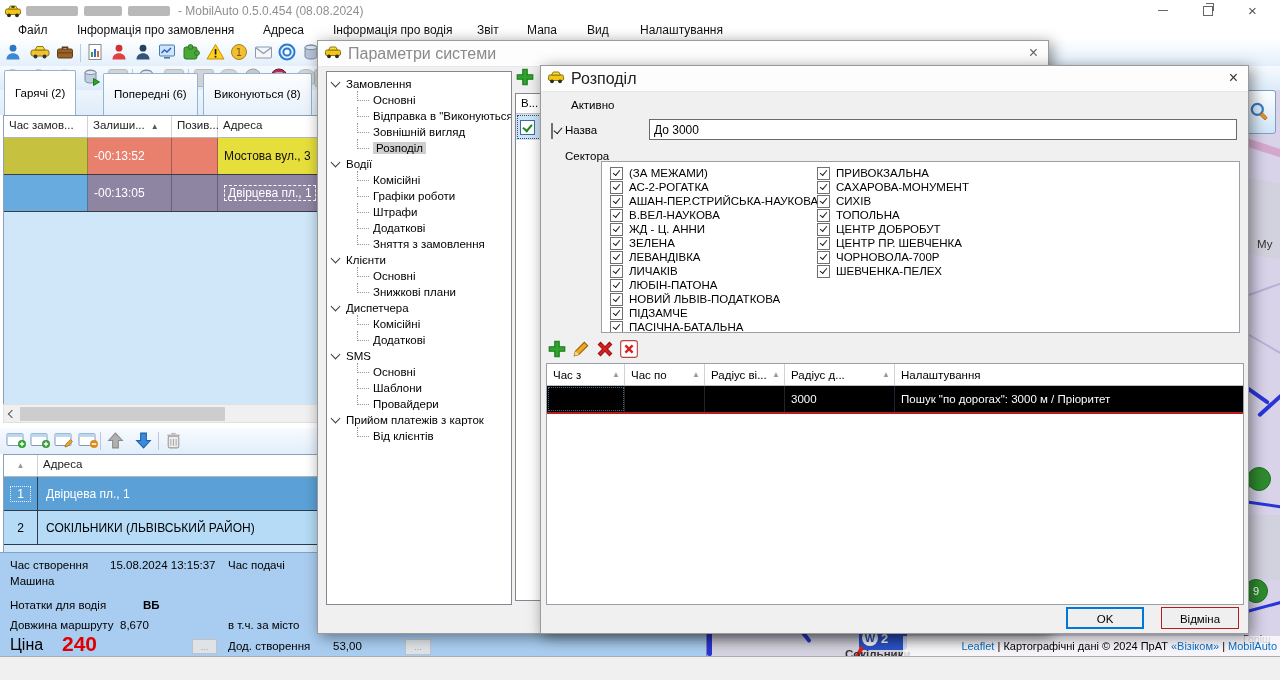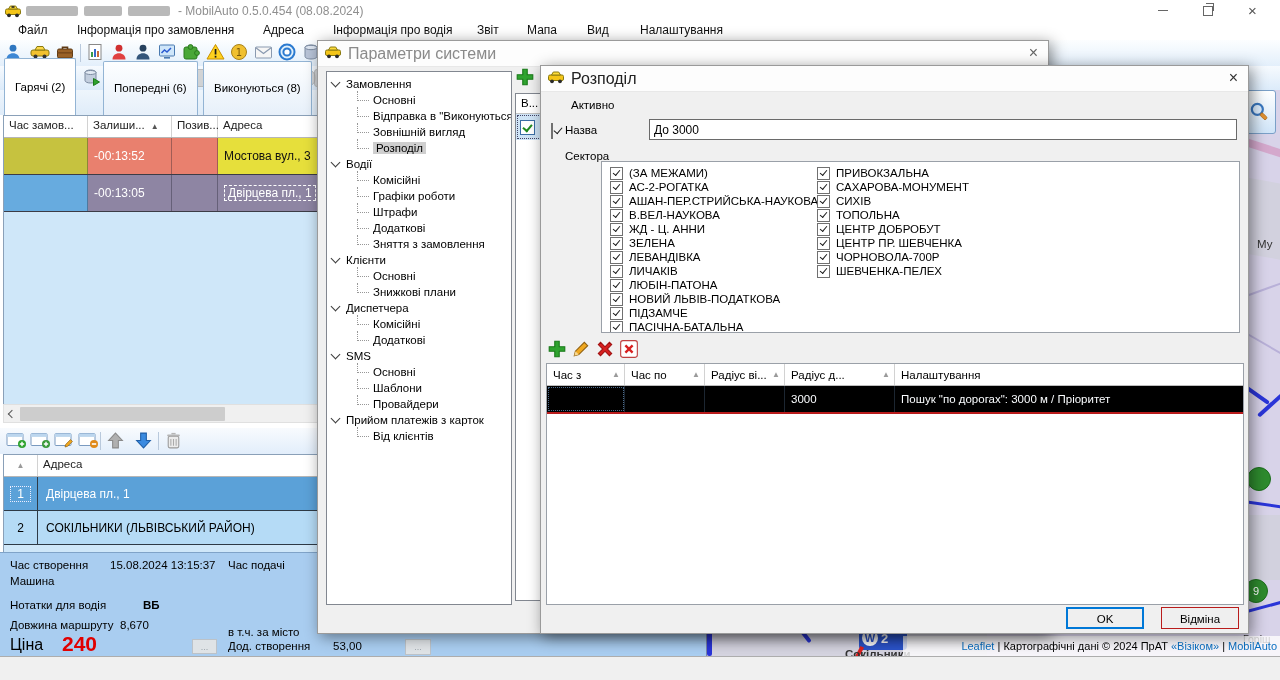--- a/index.html
+++ b/index.html
@@ -15,21 +15,21 @@
   .rest::before{content:"";position:absolute;left:2px;top:-4px;width:7px;height:7px;border:1px solid #666;border-left:none;border-bottom:none}
   .menubar{left:0;top:22px;width:1280px;height:18px;background:#fff}
   .mi{position:absolute;top:1px;font-size:12px;color:#111;white-space:nowrap}
   .toolbar1{left:0;top:40px;width:1280px;height:26px;background:linear-gradient(#fcfeff,#e3effb)}
   .toolbar2{left:0;top:66px;width:1280px;height:24px;background:linear-gradient(#f6fafe,#dcebfa);border-bottom:1px solid #cfdff0}
   .tabstrip{left:0;top:90px;width:1280px;height:25px;background:linear-gradient(#eef5fc,#dfecf9)}
   .icon{position:absolute;top:3px}
   .tsep{position:absolute;top:4px;width:1px;height:18px;background:#b9c9dc}
   .gicon{width:18px;height:16px;background:#c9c9c9;border:1px solid #a8a8a8;border-radius:3px;opacity:.75}
   .tab{position:absolute;bottom:0;border:1px solid #93b4d4;border-bottom:none;border-radius:2px 2px 0 0;
-       padding:16px 10px;font-size:11.5px;white-space:nowrap;line-height:21px;height:21px;background:linear-gradient(#fdfeff,#e7f0fa)}
+       padding:10px 10px;font-size:11.5px;white-space:nowrap;line-height:21px;height:21px;background:linear-gradient(#fdfeff,#e7f0fa)}
   .tab.active{height:24px;line-height:24px;background:#fff}
   
   .panel{border:1px solid #8aa0b8;background:#cfe7f9;overflow:hidden}
   .thead{display:flex;background:#fff;border-bottom:1px solid #b6b6b6;height:21px}
   .th{font-size:11.5px;padding:3px 0 0 5px;border-right:1px solid #d2d2d2;color:#222;white-space:nowrap;box-sizing:border-box}
   .sort{font-size:8px;color:#555;margin-left:6px}
   .sortg{font-size:8px;color:#9a9a9a}
   .orow{display:flex;height:36px;border-bottom:1px solid #3c3c46}
   .ocell{box-sizing:border-box;border-right:1px solid rgba(30,30,40,.35);font-size:12px;
          display:flex;align-items:center;padding-left:6px;white-space:nowrap}
@@ -341,21 +341,21 @@
 
   <div class="abs infopanel">
     <span class="il" style="left:10px;top:6px">Час створення</span>
     <span class="il" style="left:110px;top:6px">15.08.2024 13:15:37</span>
     <span class="il" style="left:228px;top:6px">Час подачі</span>
     <span class="il" style="left:10px;top:22px">Машина</span>
     <span class="il" style="left:10px;top:46px">Нотатки для водія</span>
     <span class="il" style="left:143px;top:46px;font-weight:bold">ВБ</span>
     <span class="il" style="left:10px;top:66px">Довжина маршруту</span>
     <span class="il" style="left:120px;top:66px">8,670</span>
-    <span class="il" style="left:228px;top:73px">в т.ч. за місто</span>
+    <span class="il" style="left:228px;top:66px">в т.ч. за місто</span>
     <span class="il" style="left:10px;top:83px;font-size:16px">Ціна</span>
     <span class="il" style="left:62px;top:79px;font-size:21px;font-weight:bold;color:#e10000">240</span>
     <button class="dots" style="left:192px;top:86px;width:25px;height:15px">...</button>
     <span class="il" style="left:228px;top:87px">Дод. створення</span>
     <span class="il" style="left:333px;top:87px">53,00</span>
     <button class="dots" style="left:405px;top:86px;width:26px;height:16px">...</button>
   </div>
 
   <div class="abs map">
     <div class="patch" style="left:520px;top:90px;width:60px;height:75px;transform:rotate(10deg)"></div>

